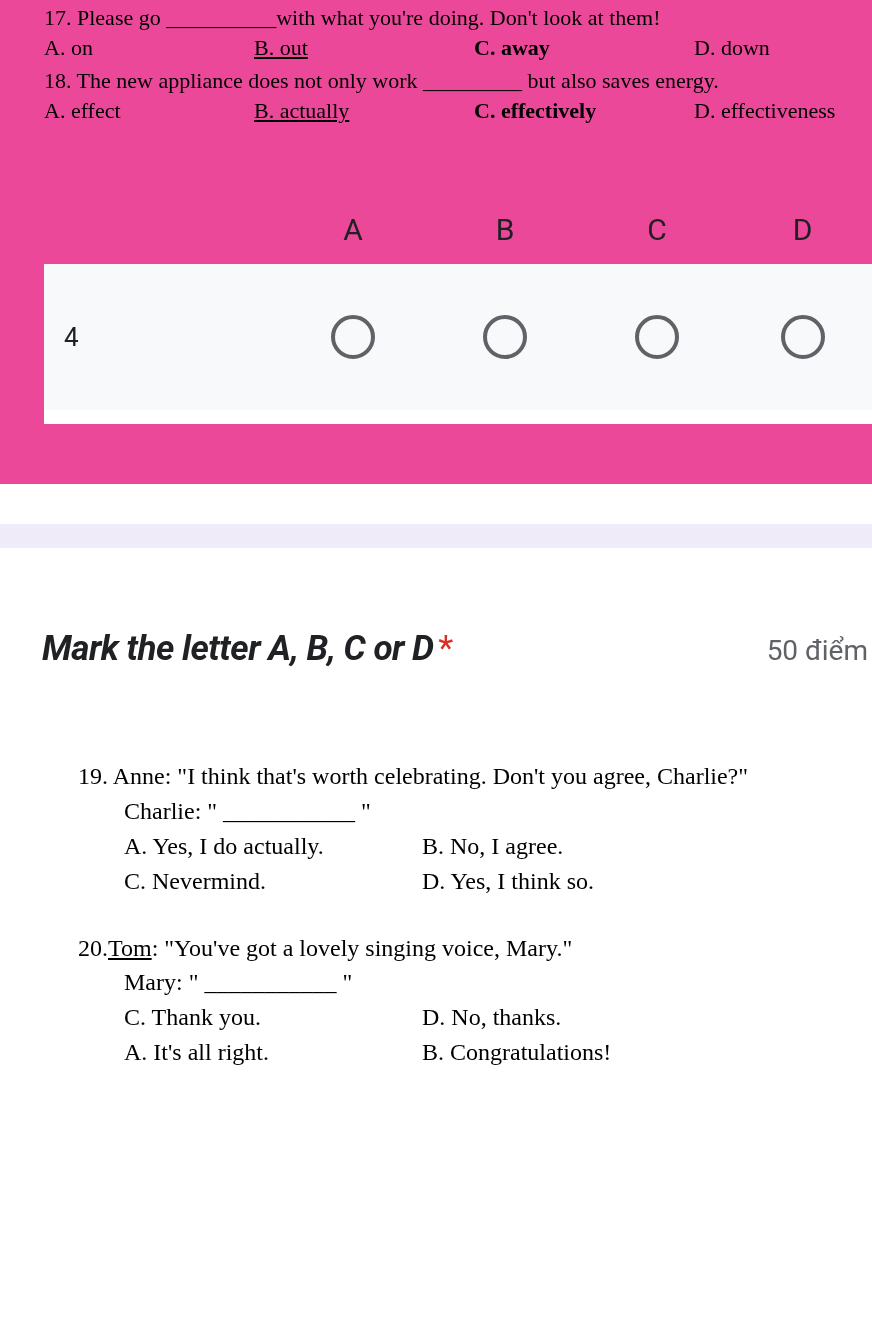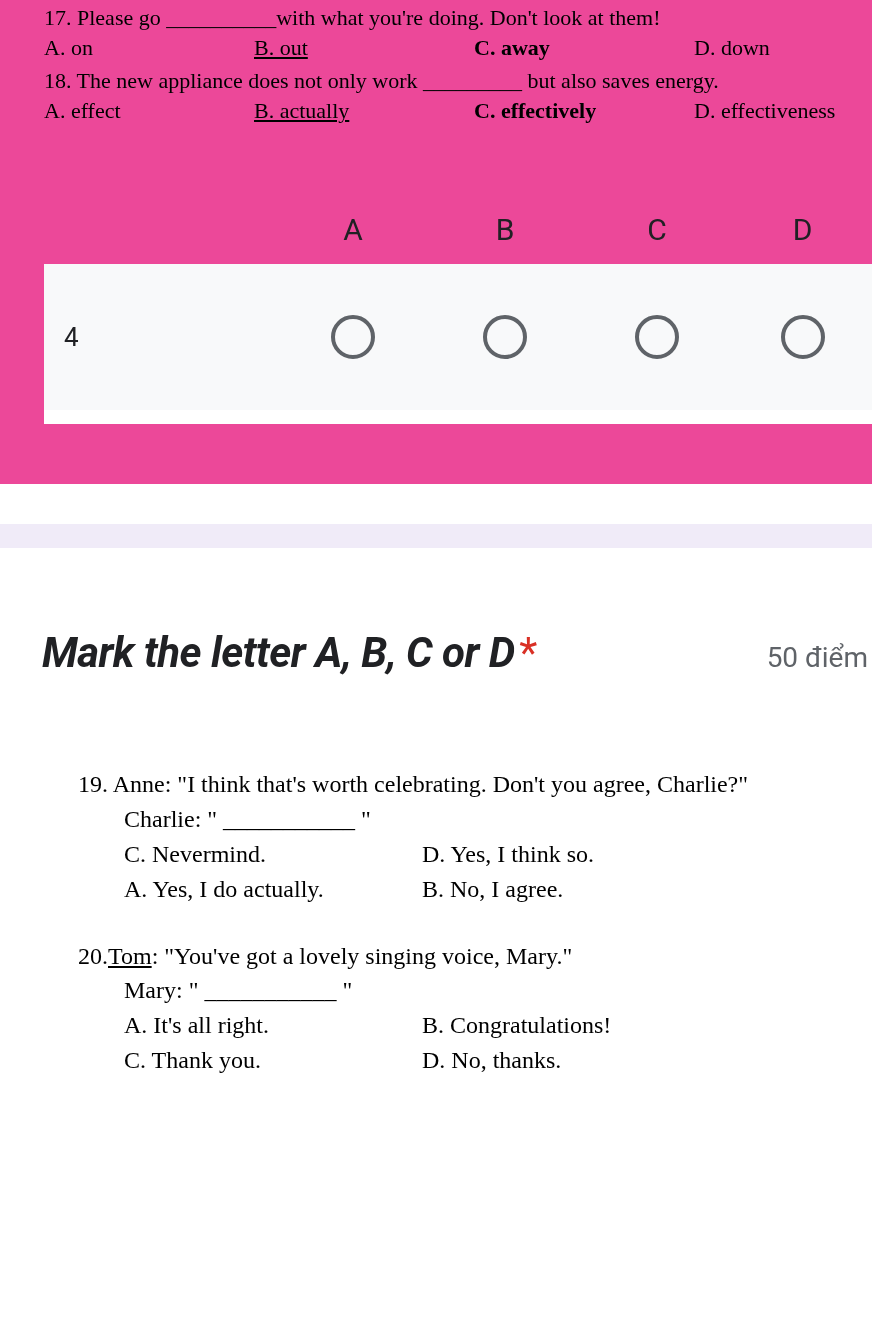--- a/index.html
+++ b/index.html
@@ -86,21 +86,21 @@
   .section-header {
     display: flex;
     align-items: baseline;
     justify-content: space-between;
     padding-right: 4px;
   }
   .section-title {
     font-family: Roboto, Arial, sans-serif;
     font-weight: 700;
     font-style: italic;
-    font-size: 42px;
+    font-size: 35px;
     color: #202124;
     letter-spacing: -0.5px;
   }
   .required-star {
     color: #d93025;
     font-weight: 400;
     font-style: normal;
   }
   .points {
     font-family: Roboto, Arial, sans-serif;
@@ -186,35 +186,35 @@
       <span class="section-title required-star">*</span>
     </div>
     <div class="points">50 điểm</div>
   </div>
 
   <div class="qimg-block">
 
     <div>19. Anne: "I think that's worth celebrating. Don't you agree, Charlie?"</div>
     <div class="indent">Charlie: " ___________ "</div>
     <div class="indent ab-row">
+      <div class="ab-a">A. Yes, I do actually.</div>
+      <div>B. No, I agree.</div>
+    </div>
+    <div class="indent ab-row">
       <div class="ab-a">C. Nevermind.</div>
       <div>D. Yes, I think so.</div>
     </div>
-    <div class="indent ab-row">
-      <div class="ab-a">A. Yes, I do actually.</div>
-      <div>B. No, I agree.</div>
-    </div>
 
     <div class="q20">
       <span>20.</span><span class="underline">Tom</span><span>: "You've got a lovely singing voice, Mary."</span>
     </div>
     <div class="indent">Mary: " ___________ "</div>
     <div class="indent ab-row">
+      <div class="ab-a">C. Thank you.</div>
+      <div>D. No, thanks.</div>
+    </div>
+    <div class="indent ab-row">
       <div class="ab-a">A. It's all right.</div>
       <div>B. Congratulations!</div>
     </div>
-    <div class="indent ab-row">
-      <div class="ab-a">C. Thank you.</div>
-      <div>D. No, thanks.</div>
-    </div>
 
   </div>
 </div>
 
 </body></html>

